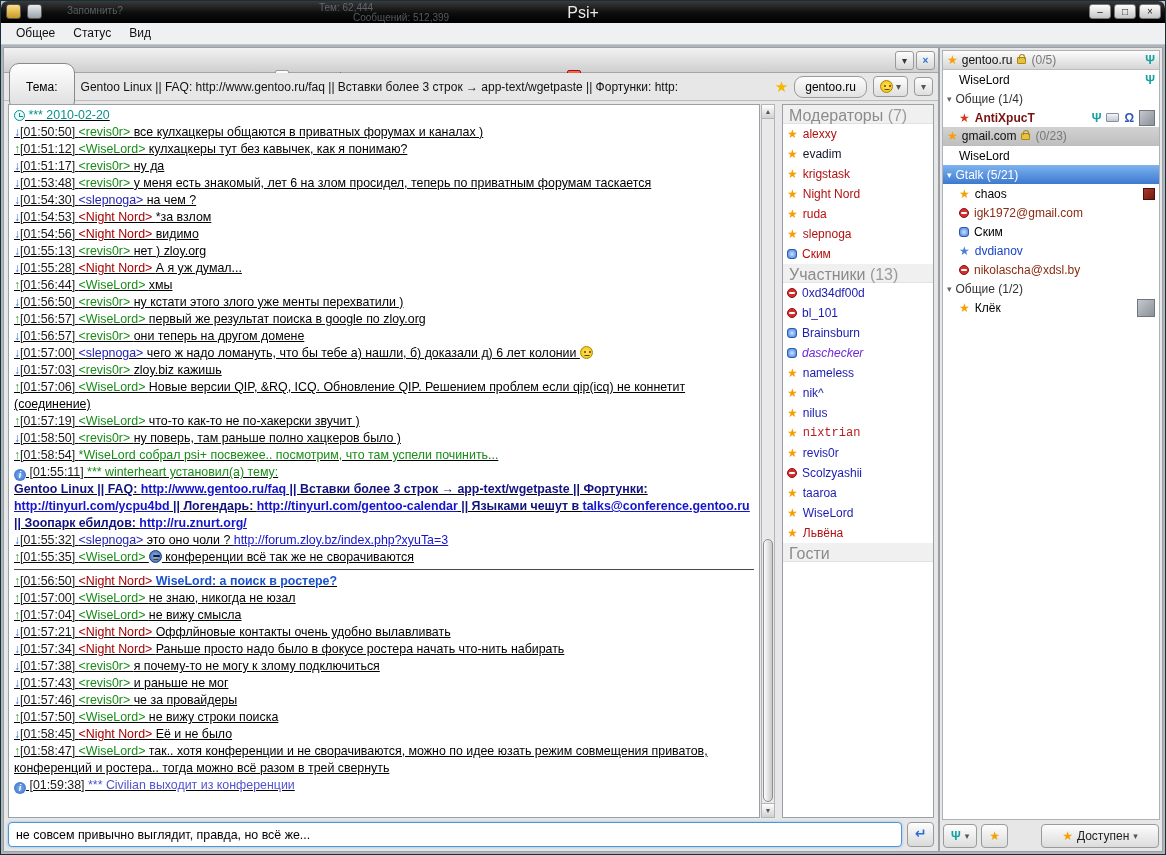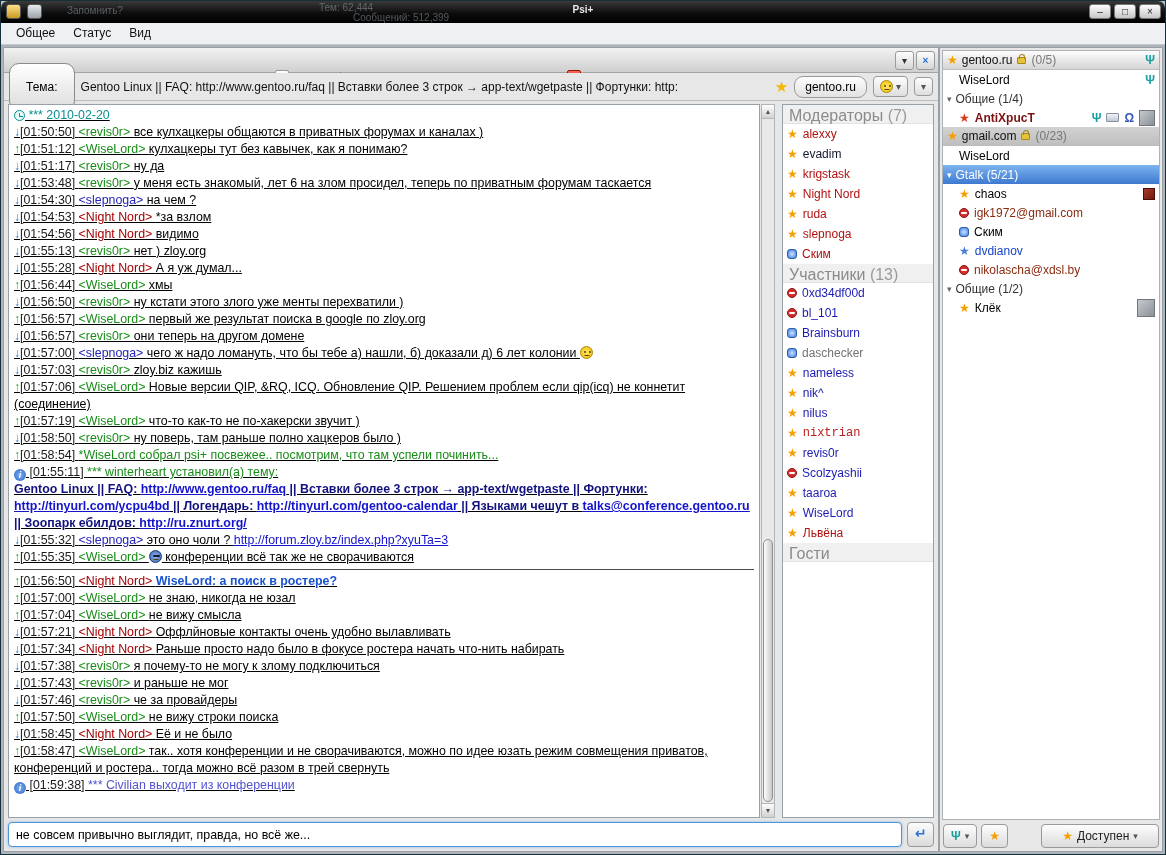--- a/index.html
+++ b/index.html
@@ -5,21 +5,21 @@
   html,body{margin:0;padding:0;background:#fff;}
   *{box-sizing:border-box;font-family:"Liberation Sans","DejaVu Sans",sans-serif;}
   #win{position:relative;width:1166px;height:855px;background:#b9bfc6;border:1px solid #16303a;overflow:hidden;}
 
   
   .titlebar{position:absolute;top:0;left:0;right:0;height:22px;
     background:linear-gradient(#3a3a3a,#0d0d0d 55%,#000);border-radius:7px 7px 0 0;}
   .tb-ico{position:absolute;top:3px;width:15px;height:15px;border-radius:3px;border:1px solid #555;}
   .tb-ico.one{left:5px;background:linear-gradient(#ffe08a,#c89a20);}
   .tb-ico.two{left:26px;background:linear-gradient(#e8ecef,#9aa2a8);}
-  .tb-title{position:absolute;left:0;right:0;top:3px;text-align:center;color:#e8e8e8;font-size:10px;font-weight:bold;}
+  .tb-title{position:absolute;left:0;right:0;top:3px;text-align:center;color:#e8e8e8;font-size:16px;}
   .ghost{position:absolute;color:#9aa6b0;opacity:.5;font-size:10px;white-space:nowrap;}
   .g1{left:66px;top:4px}.g2{left:318px;top:1px}.g3{left:352px;top:11px}
   .winbtns{position:absolute;right:4px;top:3px;display:flex;gap:3px;}
   .wbtn{width:22px;height:15px;border:1px solid #777;border-radius:3px;
     background:linear-gradient(#fdfdfd,#c6c6c6);color:#222;font-size:10px;line-height:13px;text-align:center;}
 
   
   .menubar{position:absolute;top:22px;left:0;right:0;height:22px;background:#eef0f2;border-bottom:1px solid #c4c8cc;padding-left:6px;}
   .menu-item{display:inline-block;padding:3px 9px;font-size:12px;color:#111;}
 
@@ -279,21 +279,21 @@
             <div class="m-row">
               <span class="ic-dnd"></span>
               <span style="color: rgb(27, 27, 178);">bl_101</span>
             </div>
             <div class="m-row">
               <span class="ic-blue"></span>
               <span style="color: rgb(27, 27, 178);">Brainsburn</span>
             </div>
             <div class="m-row">
               <span class="ic-blue"></span>
-              <span style="color: #737373;">daschecker</span>
+              <span style="color: #6d28d9; font-style: italic;">daschecker</span>
             </div>
             <div class="m-row">
               <span class="ric star-orange">★</span>
               <span style="color: rgb(27, 27, 178);">nameless</span>
             </div>
             <div class="m-row">
               <span class="ric star-orange">★</span>
               <span style="color: rgb(27, 27, 178);">nik^</span>
             </div>
             <div class="m-row">

